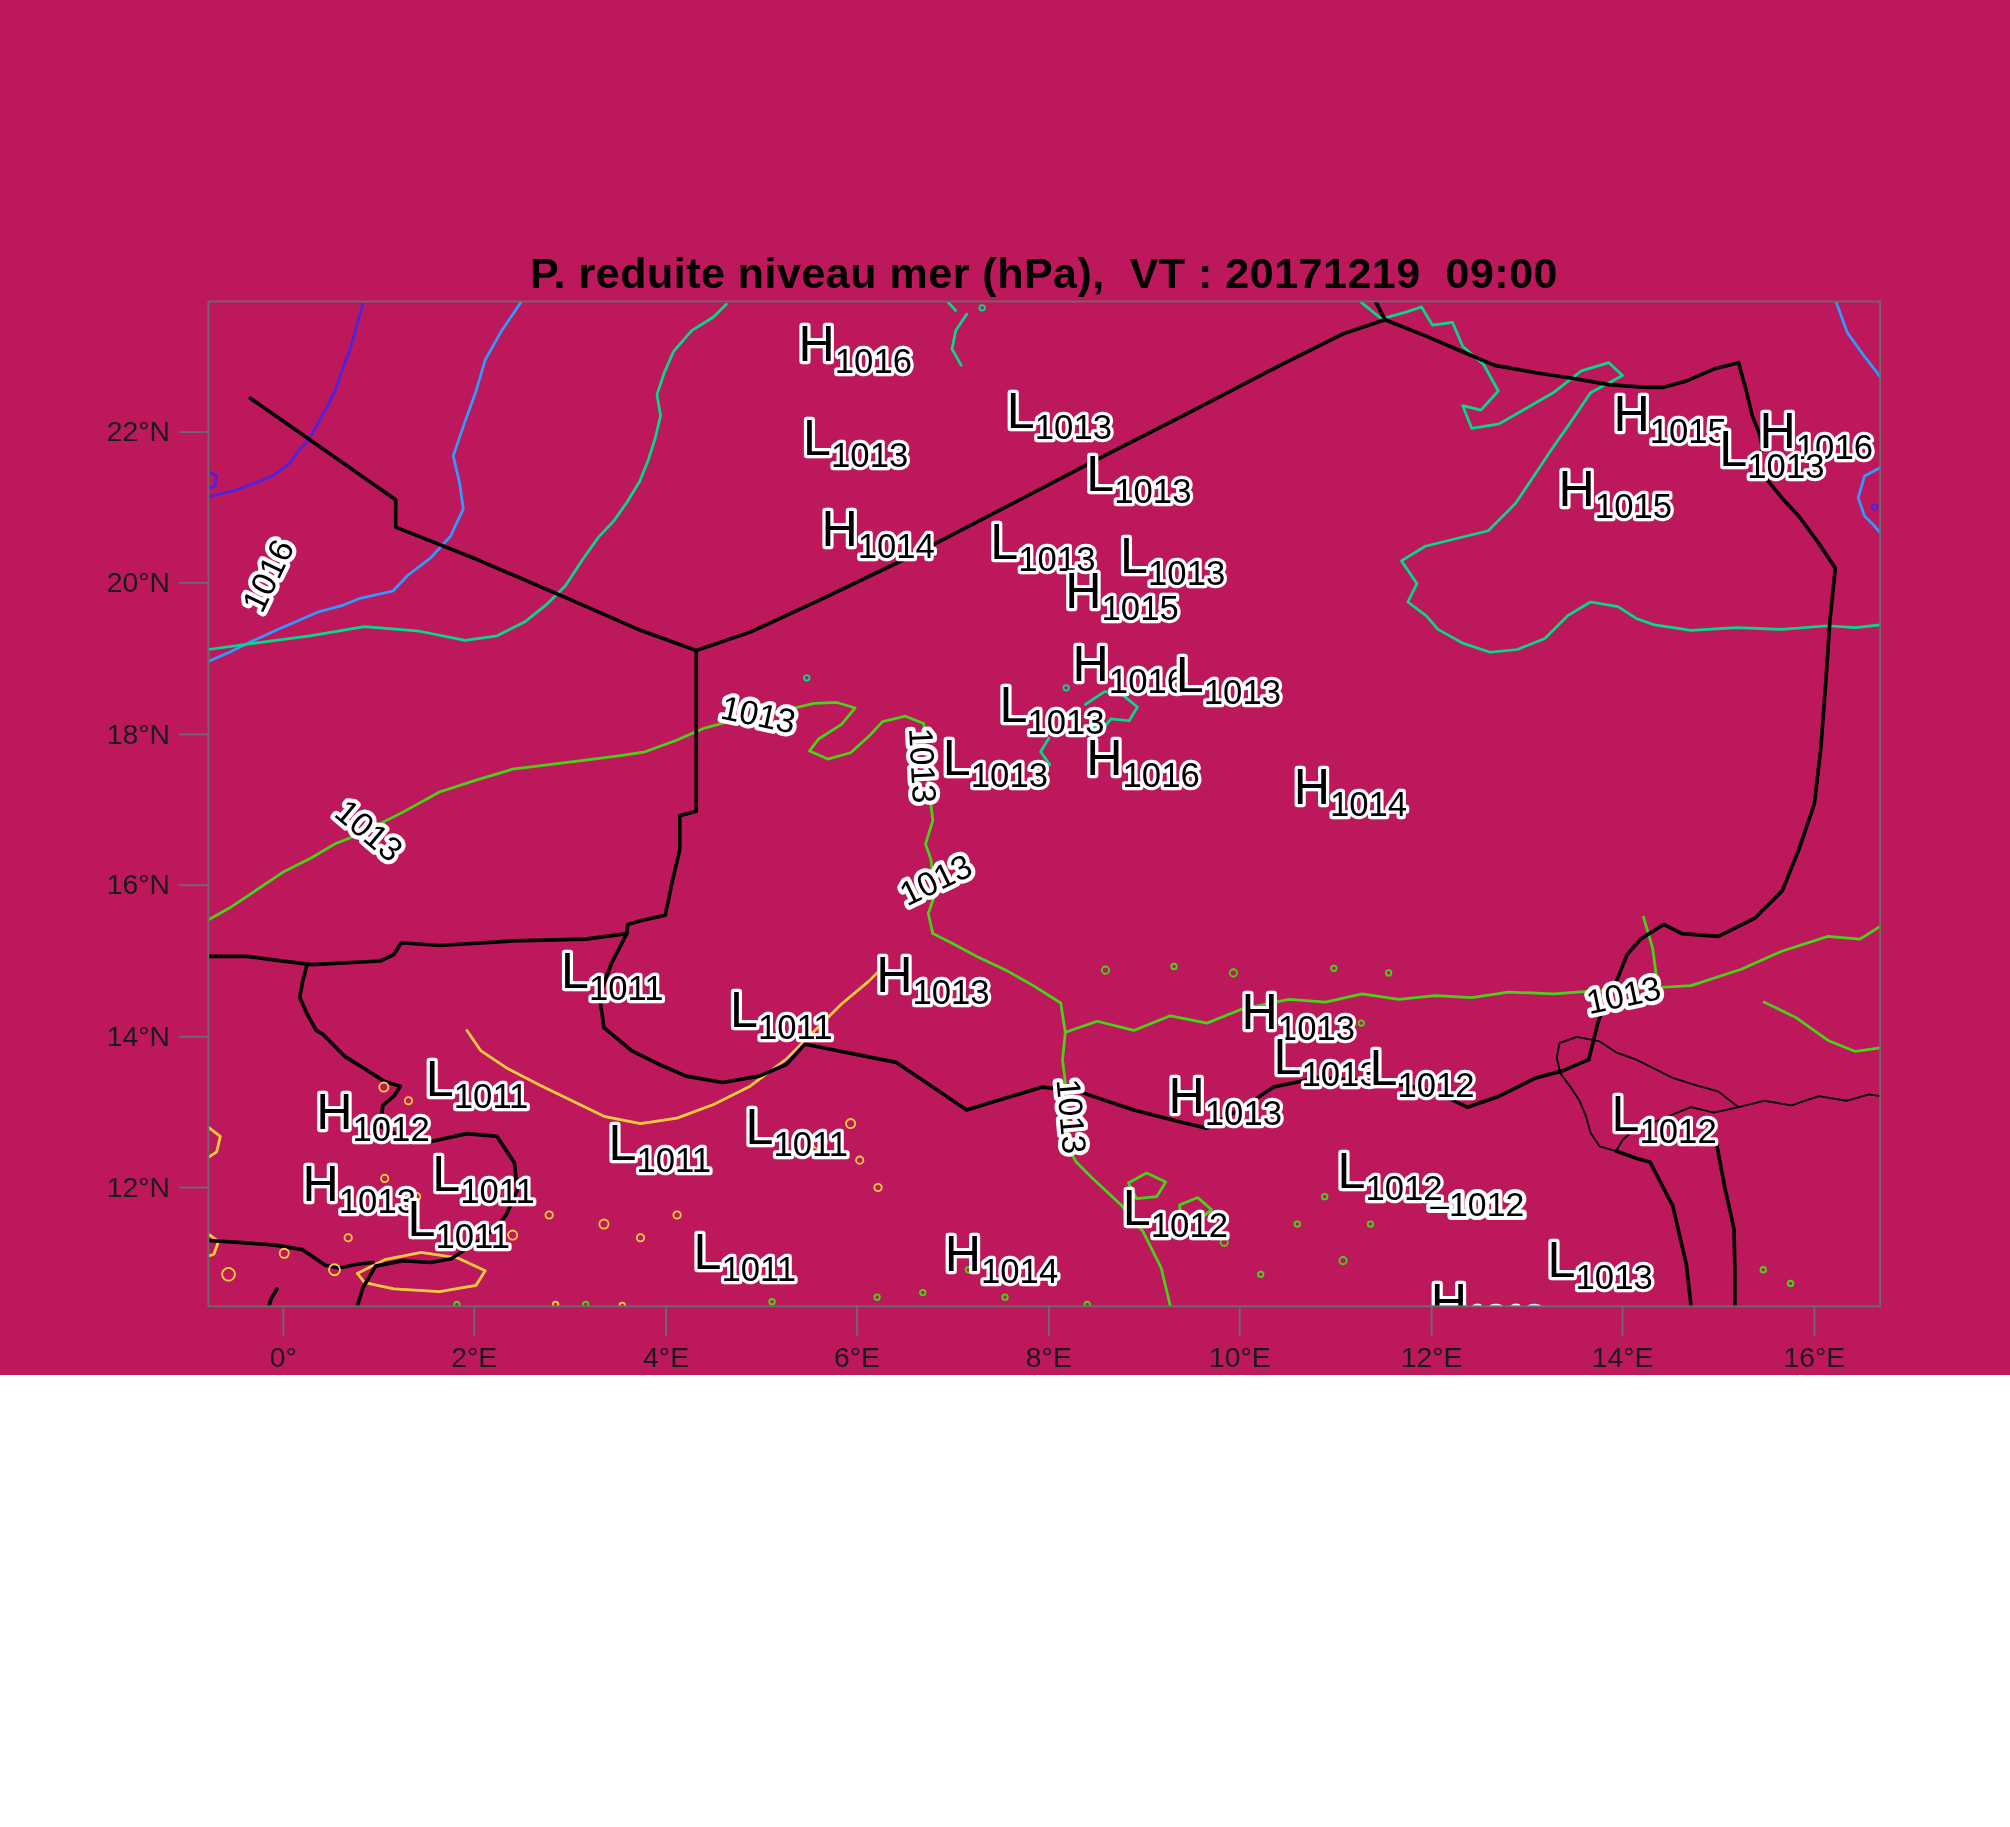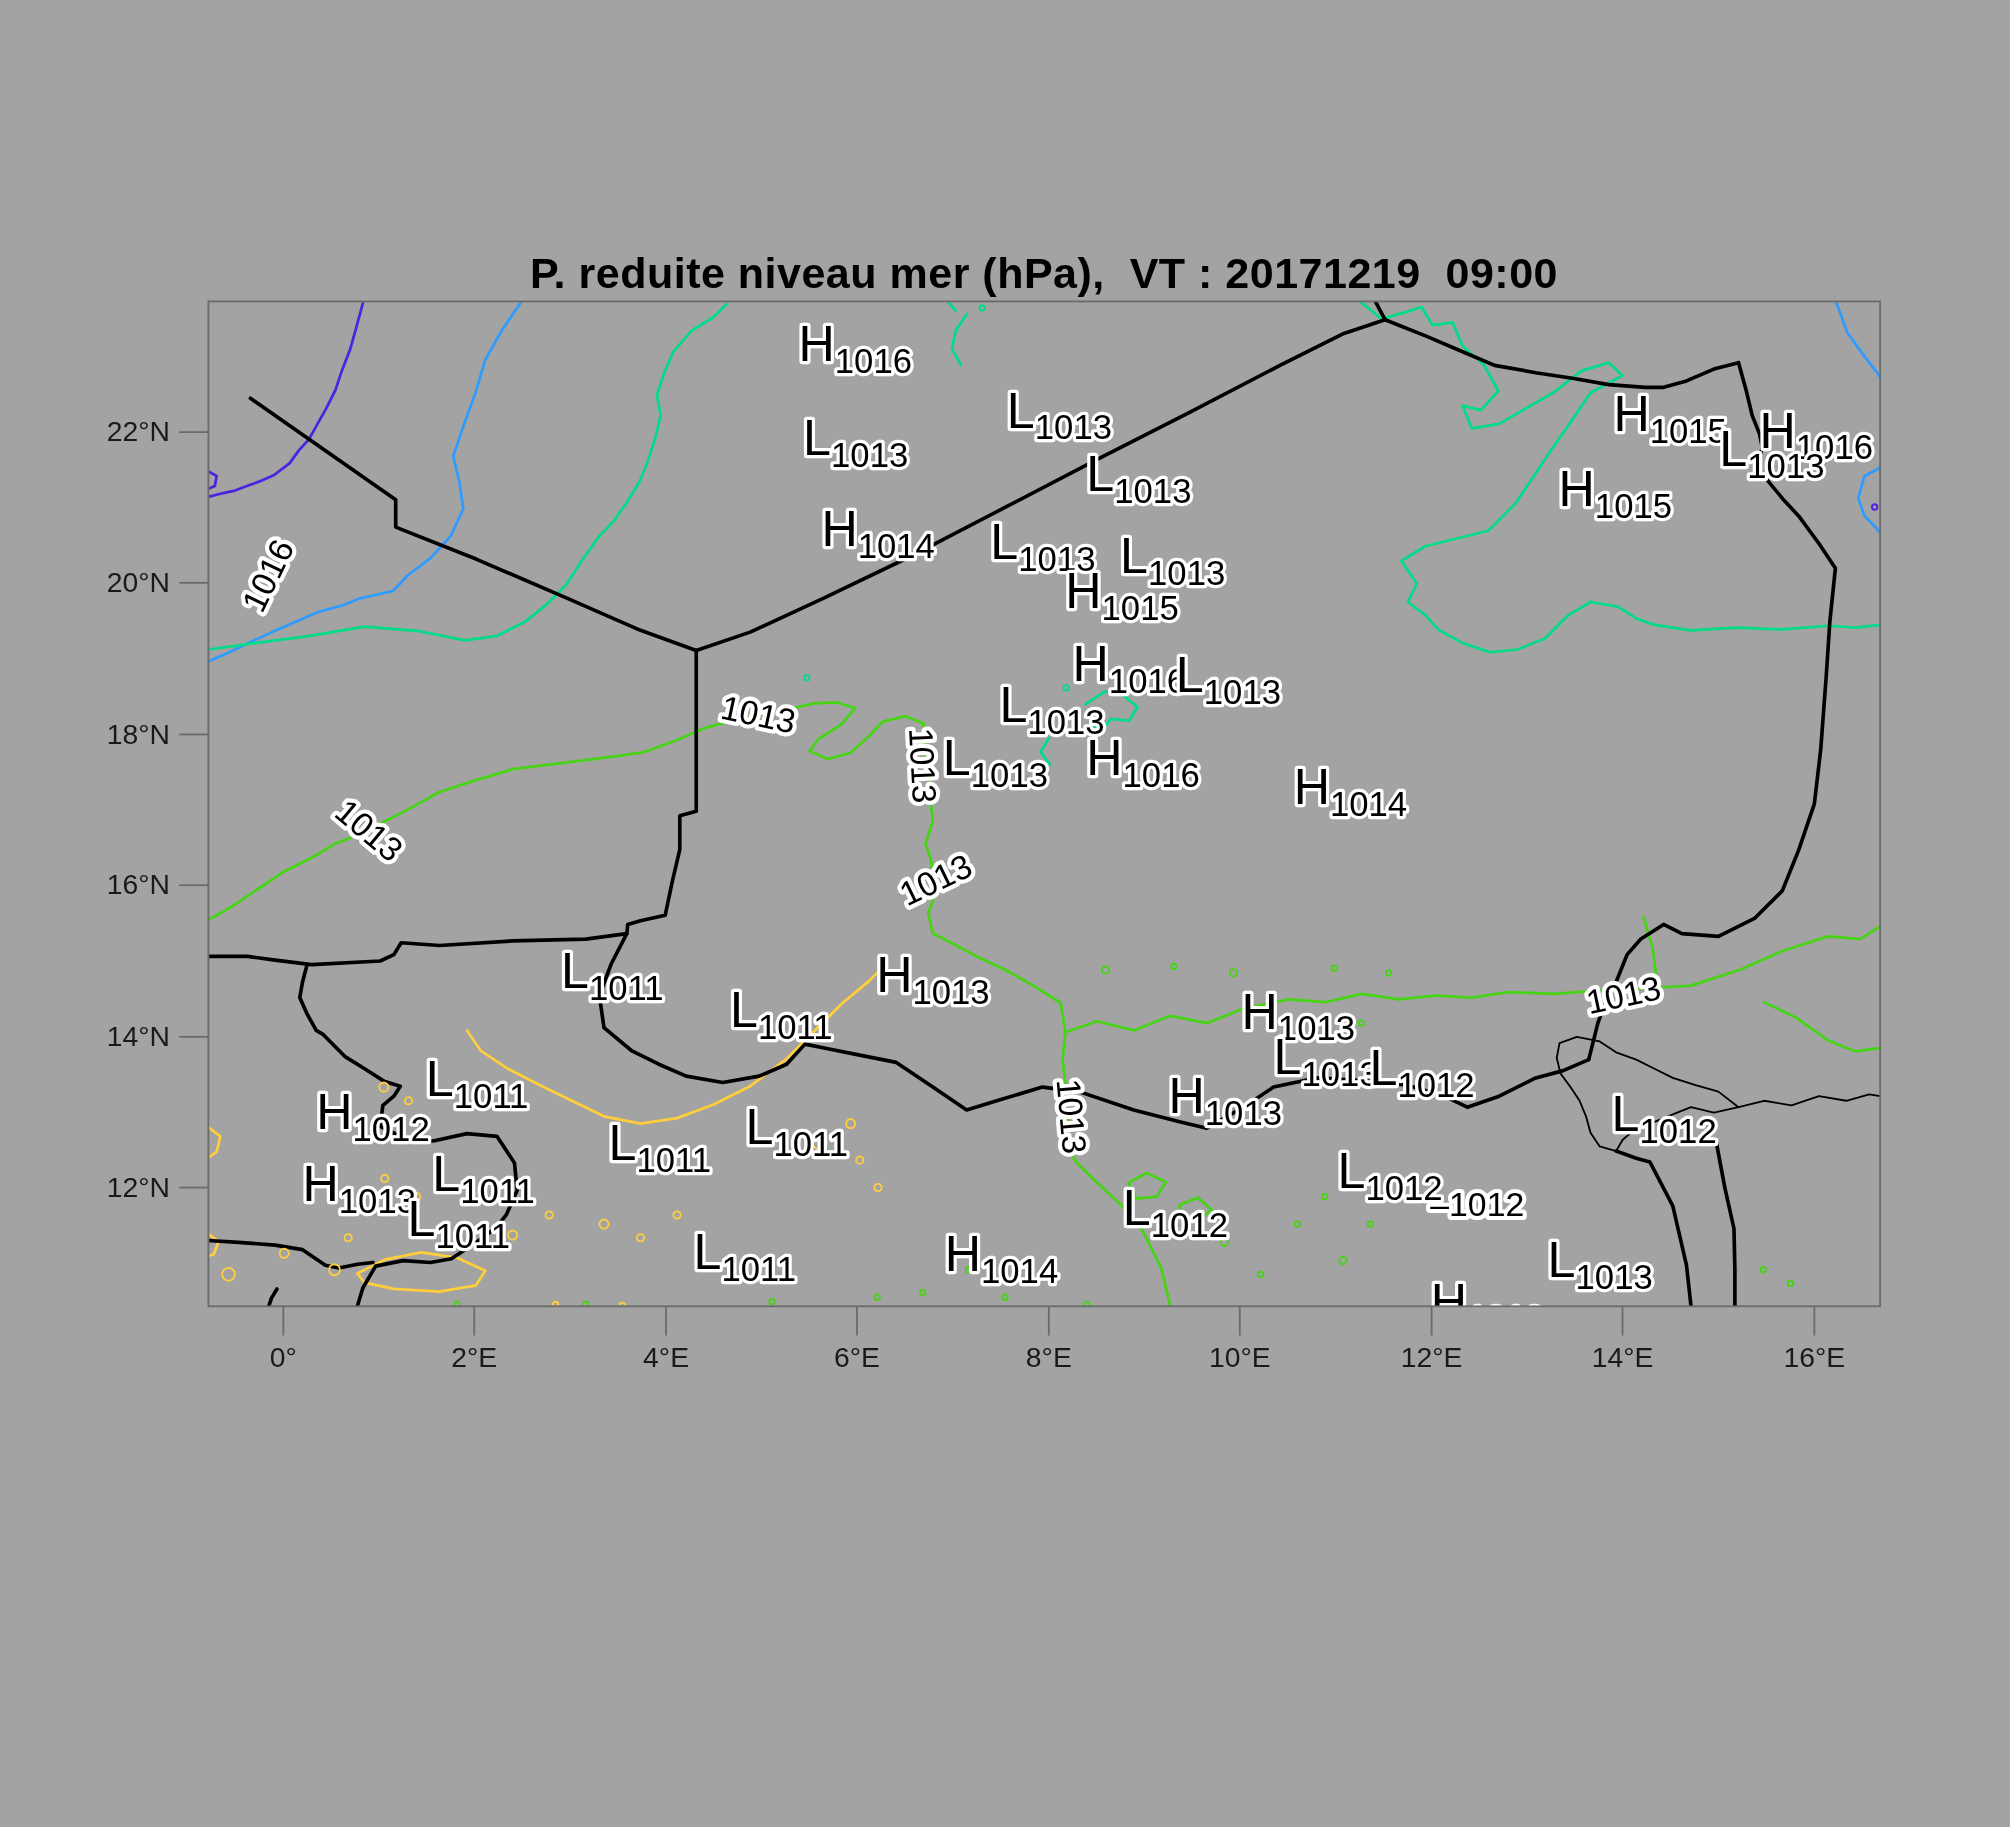--- a/index.html
+++ b/index.html
@@ -1,16 +1,16 @@
 <!DOCTYPE html>
 <html style="font-size:14.6px"><head>
 <meta charset="utf-8">
 <style>
   html,body{margin:0;padding:0;background:#fff;}
-  .canvas{position:relative;width:2010px;height:1827px;background:#a3a3a3;overflow:hidden;
+  .canvas{position:relative;width:2010px;height:1375px;background:#be185d;overflow:hidden;
           font-family:"Liberation Sans", sans-serif;}
   .title{position:absolute;left:208px;top:249px;width:1672px;text-align:center;
          font-size:43px;font-weight:bold;color:#000;letter-spacing:0.5px;white-space:pre;}
   svg{position:absolute;left:0;top:0;}
 </style>
 </head>
 <body>
 
 <div class="canvas">
   <div class="title">P. reduite niveau mer (hPa),  VT : 20171219  09:00</div>

